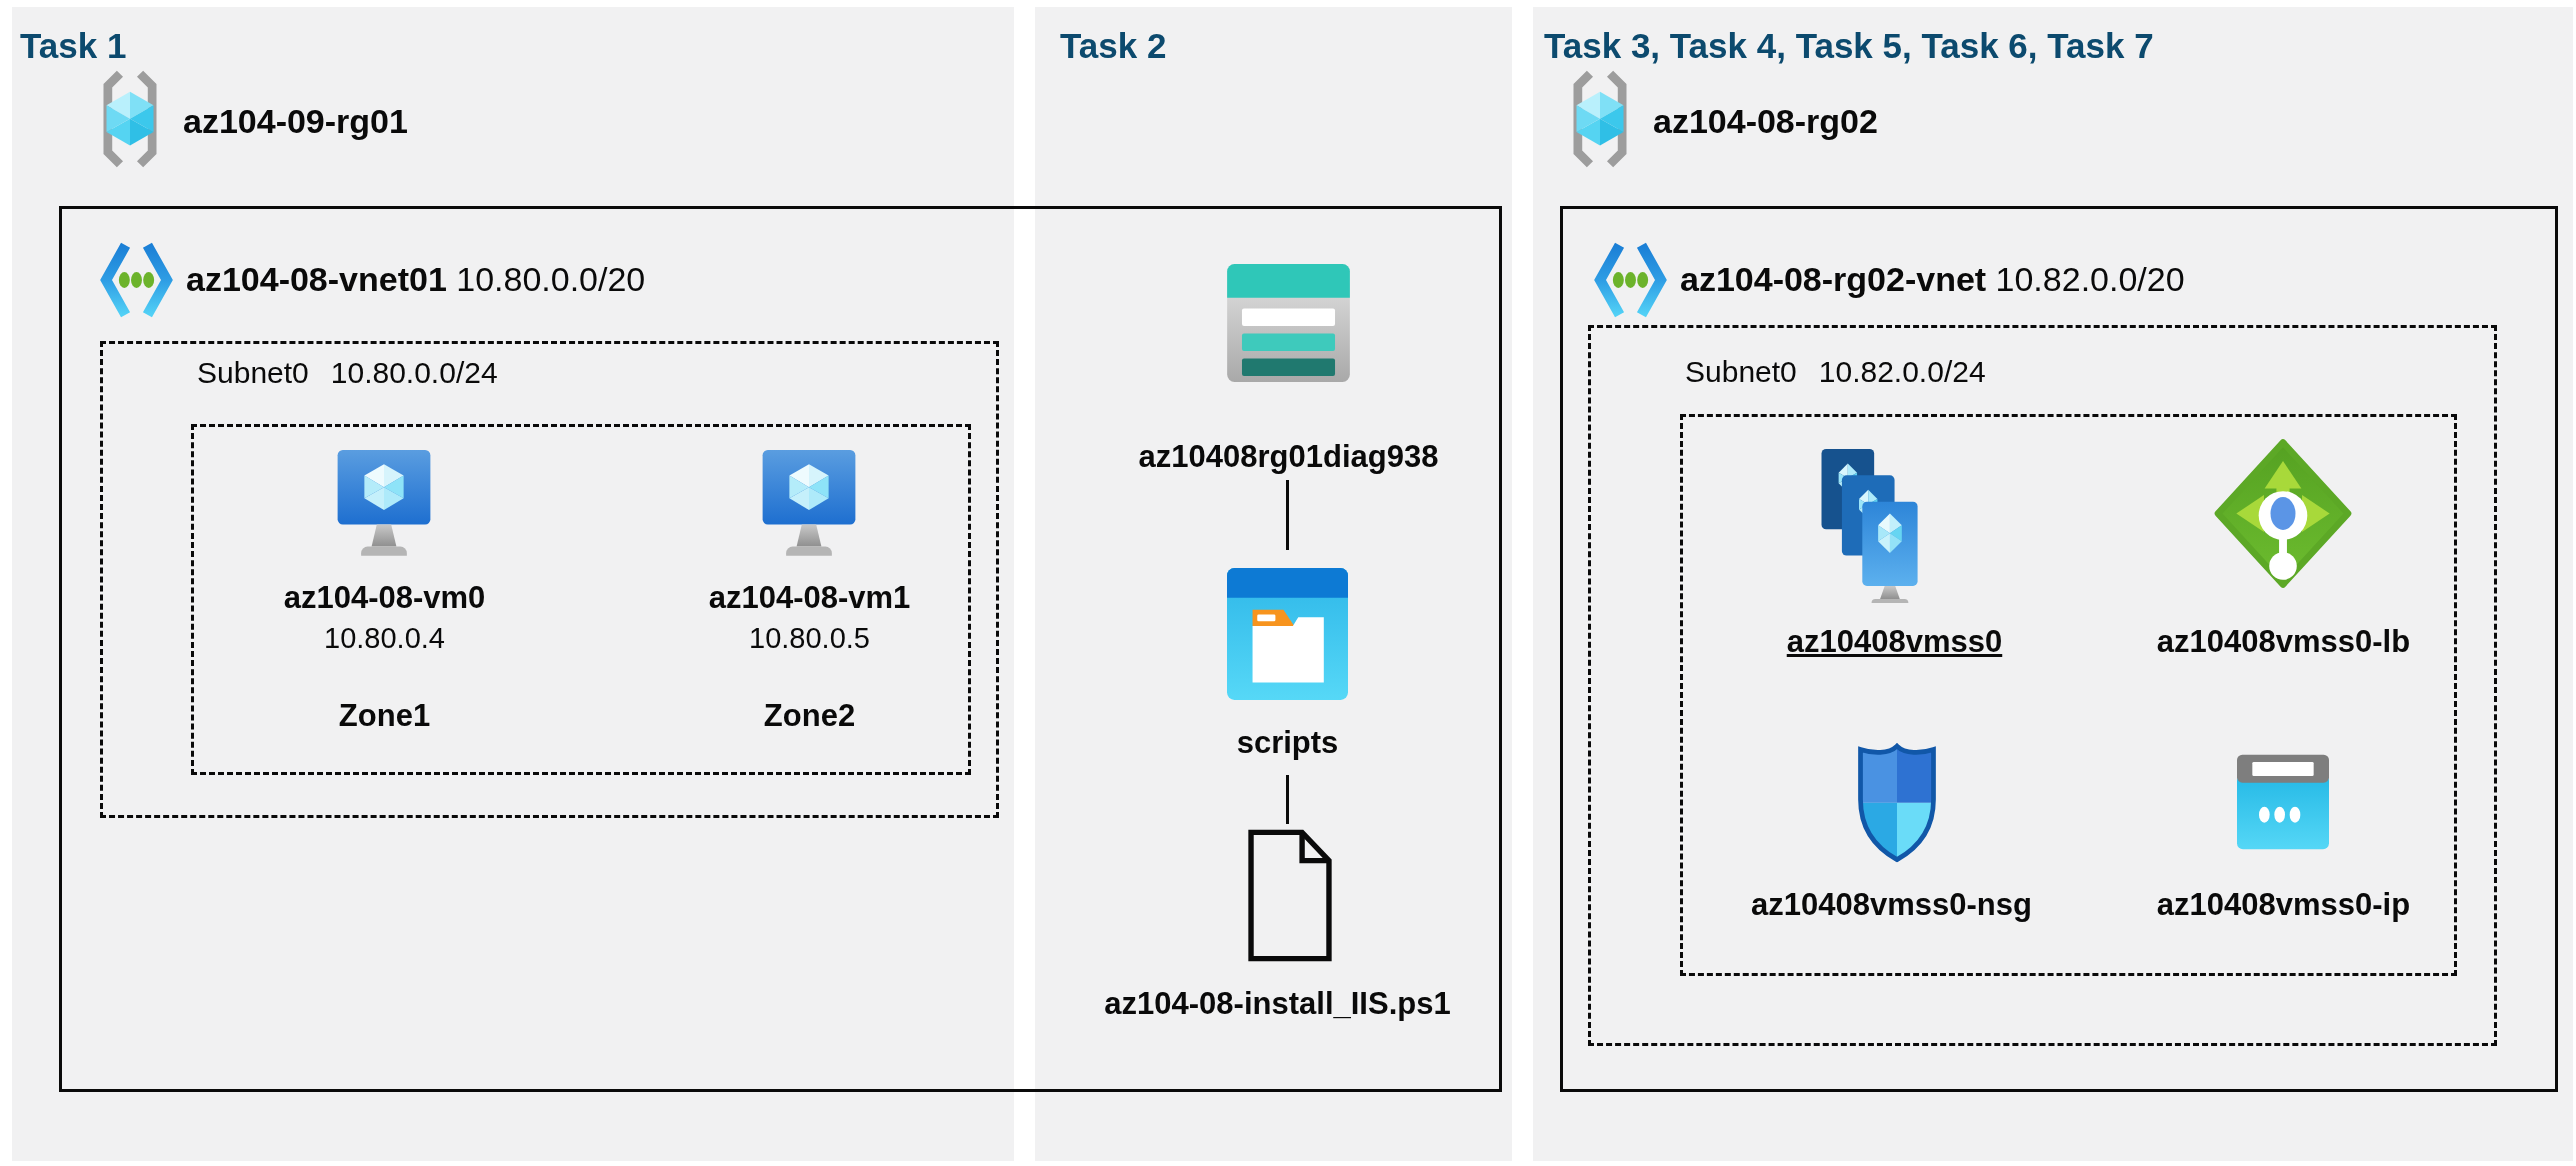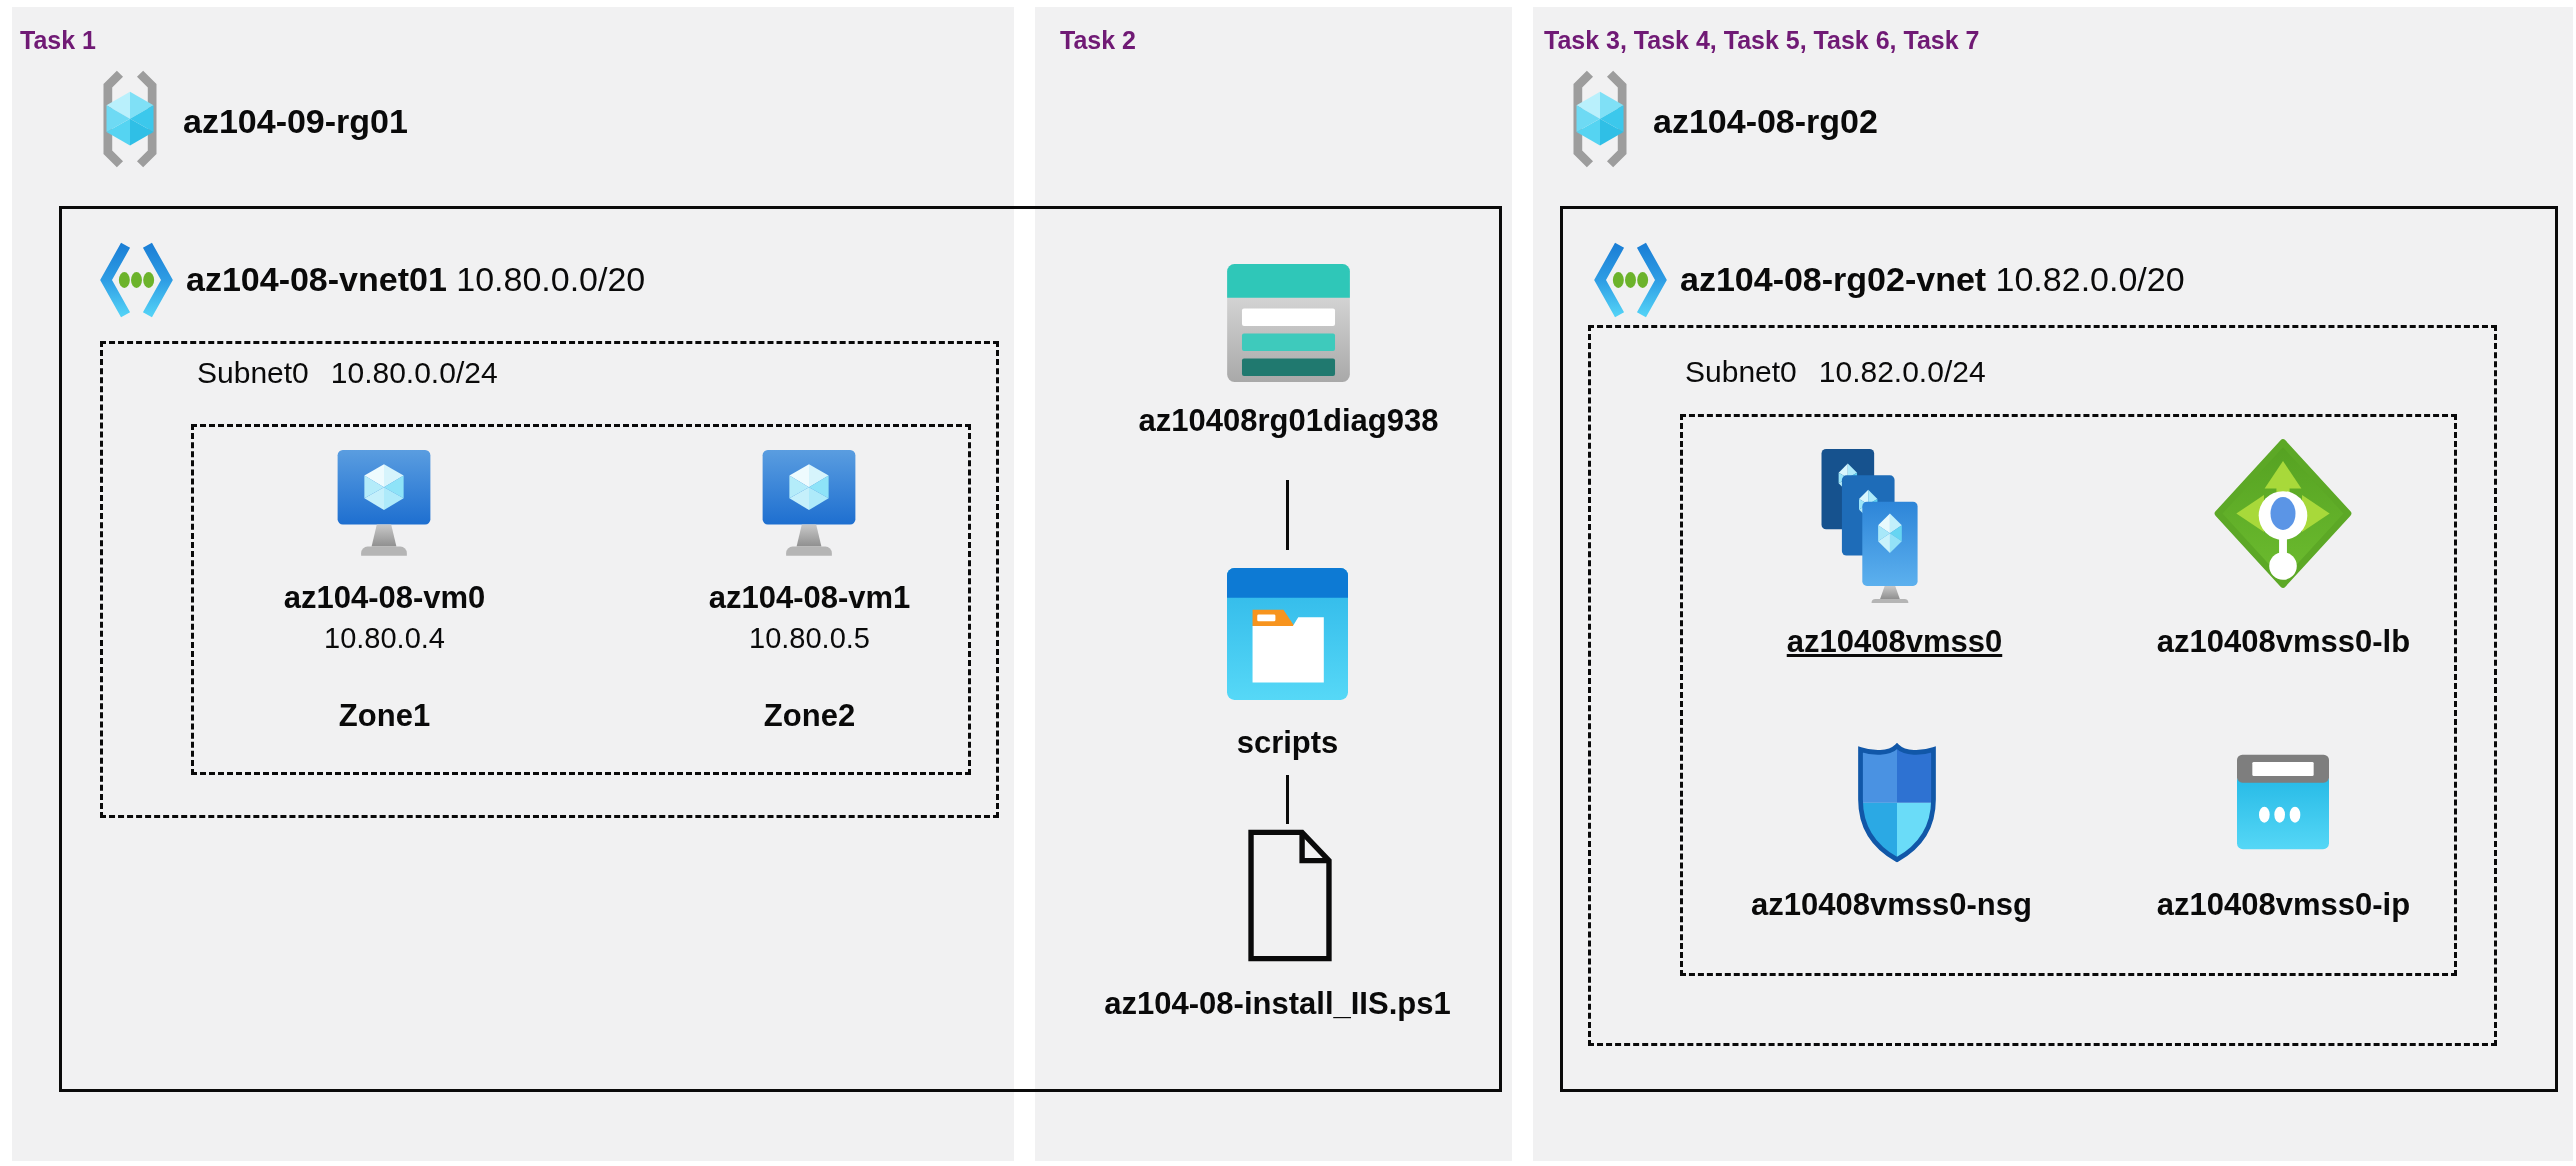--- a/index.html
+++ b/index.html
@@ -1,21 +1,21 @@
 <!DOCTYPE html>
 <html style="font-size:10.8px"><head>
 <meta charset="utf-8">
 <style>
   html,body{margin:0;padding:0;background:#ffffff;}
   body{width:2576px;height:1166px;position:relative;overflow:hidden;
        font-family:"Liberation Sans", sans-serif;color:#0a0a0a;
        -webkit-font-smoothing:antialiased;}
   .abs{position:absolute;}
   .panel{position:absolute;top:6.7px;height:1154px;background:#f1f1f2;}
-  .heading{position:absolute;top:26px;font-size:25px;font-weight:700;color:#701a75;white-space:nowrap;}
+  .heading{position:absolute;top:26px;font-size:35px;font-weight:700;color:#0c4a6e;white-space:nowrap;}
   .rg-label{position:absolute;font-size:34px;font-weight:700;white-space:nowrap;}
   .solid-box{position:absolute;border:3.4px solid #0a0a0a;background:transparent;}
   .dashed-box{position:absolute;border:3.4px dashed #0a0a0a;background:transparent;}
   .vnet-label{position:absolute;font-size:34px;white-space:nowrap;}
   .vnet-label .b{font-weight:700;}
   .vnet-label .cidr{font-weight:400;margin-left:9.4px;}
   .subnet-label{position:absolute;font-size:30px;white-space:nowrap;}
   .subnet-label .b{font-weight:400;}
   .subnet-label .cidr{font-weight:400;margin-left:22px;}
   .res-label{position:absolute;font-size:31px;font-weight:700;text-align:center;white-space:nowrap;}
@@ -153,21 +153,21 @@
 
 <div class="abs" style="left:1227px;top:264px;">
   <svg width="123" height="118" viewBox="0 0 182 175">
     <rect x="0" y="0" width="182" height="175" rx="11" fill="url(#stgBodyG)"></rect>
     <path d="M0,50 v-39 a11,11 0 0 1 11,-11 h160 a11,11 0 0 1 11,11 v39 z" fill="#2fc7b8"></path>
     <rect x="22" y="66" width="138" height="26" rx="3" fill="#ffffff"></rect>
     <rect x="22" y="103" width="138" height="26" rx="3" fill="#3ecabc"></rect>
     <rect x="22" y="140" width="138" height="26" rx="3" fill="#20796f"></rect>
   </svg>
 </div>
-<div class="res-label" style="left:1086px;top:403px;width:405px;text-align:center;">az10408rg01diag938</div>
+<div class="res-label" style="left:1086px;top:439px;width:405px;text-align:center;">az10408rg01diag938</div>
 
 <div class="connector" style="left:1286px;top:480px;height:70px;"></div>
 
 <div class="abs" style="left:1227px;top:568px;">
   <svg width="121" height="132" viewBox="0 0 180 196">
     <rect x="0" y="0" width="180" height="196" rx="11" fill="url(#blobBodyG)"></rect>
     <path d="M0,44 v-33 a11,11 0 0 1 11,-11 h158 a11,11 0 0 1 11,11 v33 z" fill="#0d7ad4"></path>
     <g>
       <polygon points="38,62 84,62 100,86 38,86" fill="#f7941e"></polygon>
       <rect x="45" y="69" width="27" height="10" rx="2" fill="#ffffff"></rect>

